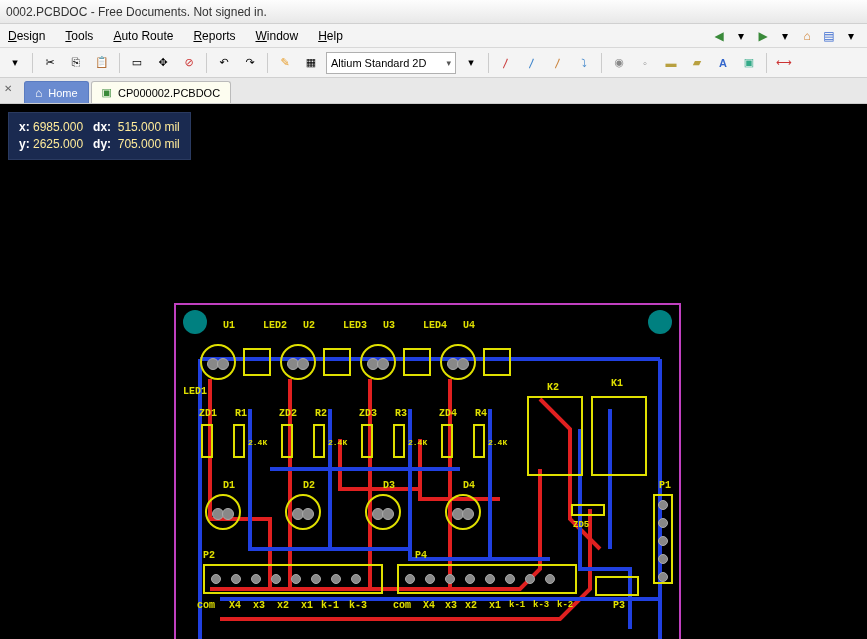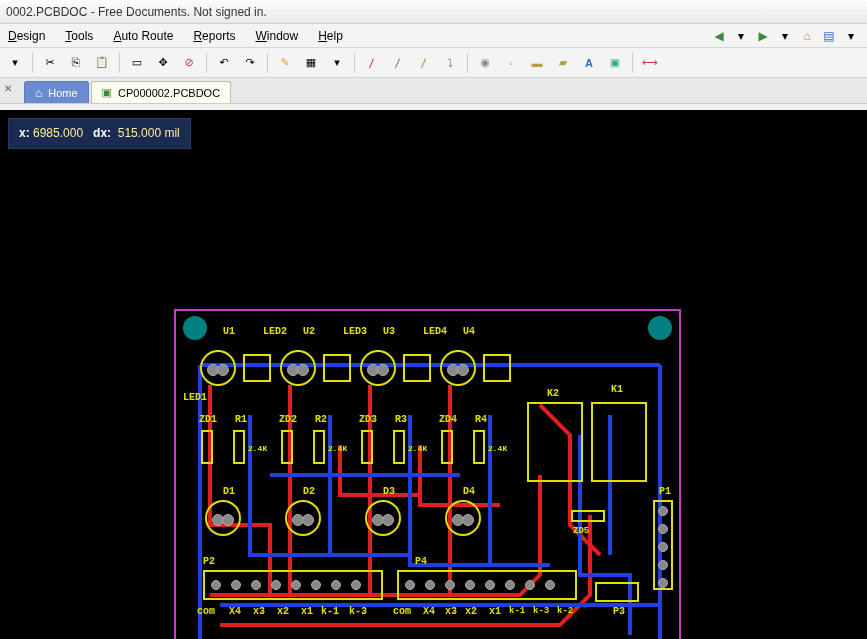--- a/index.html
+++ b/index.html
@@ -14,21 +14,21 @@
 .toolbar .sep { width: 1px; height: 20px; background: #ccc; margin: 0 2px; }
 .toolbar .tbtn { width: 22px; height: 22px; display: flex; align-items: center; justify-content: center; cursor: pointer; border: 1px solid transparent; border-radius: 2px; }
 .toolbar .combo { height: 22px; border: 1px solid #b0b0b0; background: #fff; font-size: 11px; padding: 0 18px 0 4px; display: flex; align-items: center; position: relative; min-width: 130px; }
 .toolbar .combo::after { content: "▾"; position: absolute; right: 4px; font-size: 9px; color: #555; }
 .tabbar { height: 26px; background: #e8e8e8; border-bottom: 1px solid #ccc; display: flex; align-items: flex-end; padding-left: 2px; gap: 2px; }
 .tabbar .closebtn { width: 14px; height: 14px; margin: 0 4px 6px 2px; font-size: 10px; color: #666; cursor: pointer; }
 .tabbar .tab { height: 22px; padding: 0 10px; display: flex; align-items: center; font-size: 11px; border: 1px solid #bbb; border-bottom: none; background: #f0f0f0; cursor: pointer; gap: 6px; border-radius: 3px 3px 0 0; }
 .tabbar .tab.home { background: #6a8bd0; color: #fff; border-color: #5a7bc0; }
 .tabbar .tab.home .home-icon { font-size: 12px; }
 .tabbar .tab.active { background: #fdfdf0; }
-.workspace { flex: 1; background: #000; position: relative; overflow: hidden; margin-top: 6px; }
+.workspace { flex: 1; background: #000; position: relative; overflow: hidden; }
 .coord-box { position: absolute; top: 8px; left: 8px; background: #1a2a50; color: #ffe878; font: bold 12px/1.4 "Courier New", monospace; padding: 6px 10px; border: 1px solid #2a3a60; }
 .coord-box .row1, .coord-box .row2 { color: #fff; }
 .coord-box .row1 b, .coord-box .row2 b { color: #ffeb9a; font-weight: normal; }
 .coord-box .layer { color: #ffe040; font-weight: bold; font-size: 13px; }
 .coord-box .snap { color: #ffe040; font-size: 10px; font-weight: bold; }
 .pcb { position: absolute; left: 175px; top: 200px; width: 505px; height: 375px; }
 .pcb svg { position: absolute; left: -15px; top: -15px; }
 .silk { position: absolute; color: #e0e000; font: bold 10px "Courier New", monospace; }
 .hole { position: absolute; width: 24px; height: 24px; border-radius: 50%; background: #008080; }
 .cap { position: absolute; width: 36px; height: 36px; border: 2px solid #e0e000; border-radius: 50%; }
@@ -78,20 +78,23 @@
   <div class="sep"></div>
   <div class="tbtn">▭</div>
   <div class="tbtn">✥</div>
   <div class="tbtn" style="color:#c33">⊘</div>
   <div class="sep"></div>
   <div class="tbtn">↶</div>
   <div class="tbtn">↷</div>
   <div class="sep"></div>
   <div class="tbtn" style="color:#e8a030">✎</div>
   <div class="tbtn">▦</div>
+  <div class="combo">
+      <span>Altium Standard 2D</span>
+    </div>
   <div class="tbtn">▾</div>
   <div class="sep"></div>
   <div class="tbtn" style="color:#c44">〳</div>
   <div class="tbtn" style="color:#48c">〳</div>
   <div class="tbtn" style="color:#c84">〳</div>
   <div class="tbtn" style="color:#48c">⤵</div>
   <div class="sep"></div>
   <div class="tbtn" style="color:#888">◉</div>
   <div class="tbtn" style="color:#888">◦</div>
   <div class="tbtn" style="color:#b8a040">▬</div>
@@ -110,20 +113,21 @@
   </div>
   <div class="tab active">
     <span style="color:#3a8a3a">▣</span>
     <span>CP000002.PCBDOC</span>
   </div>
 </div>
 
 <div class="workspace">
   <div class="coord-box">
     <div class="row1">x: <b>6985.000</b>&nbsp;&nbsp;&nbsp;dx:&nbsp;&nbsp;<b>515.000 mil</b></div>
+    <div class="row2">y: <b>2625.000</b>&nbsp;&nbsp;&nbsp;dy:&nbsp;&nbsp;<b>705.000 mil</b></div>
   </div>
 
   <div class="pcb">
     <svg width="535" height="405">
 
       <rect x="15" y="15" width="505" height="375" fill="none" stroke="#c040c0" stroke-width="2"></rect>
 
       <g stroke="#e02020" stroke-width="4" fill="none">
         <path d="M50 90 L50 230 L110 230 L110 300"></path>
         <path d="M130 90 L130 300"></path>

